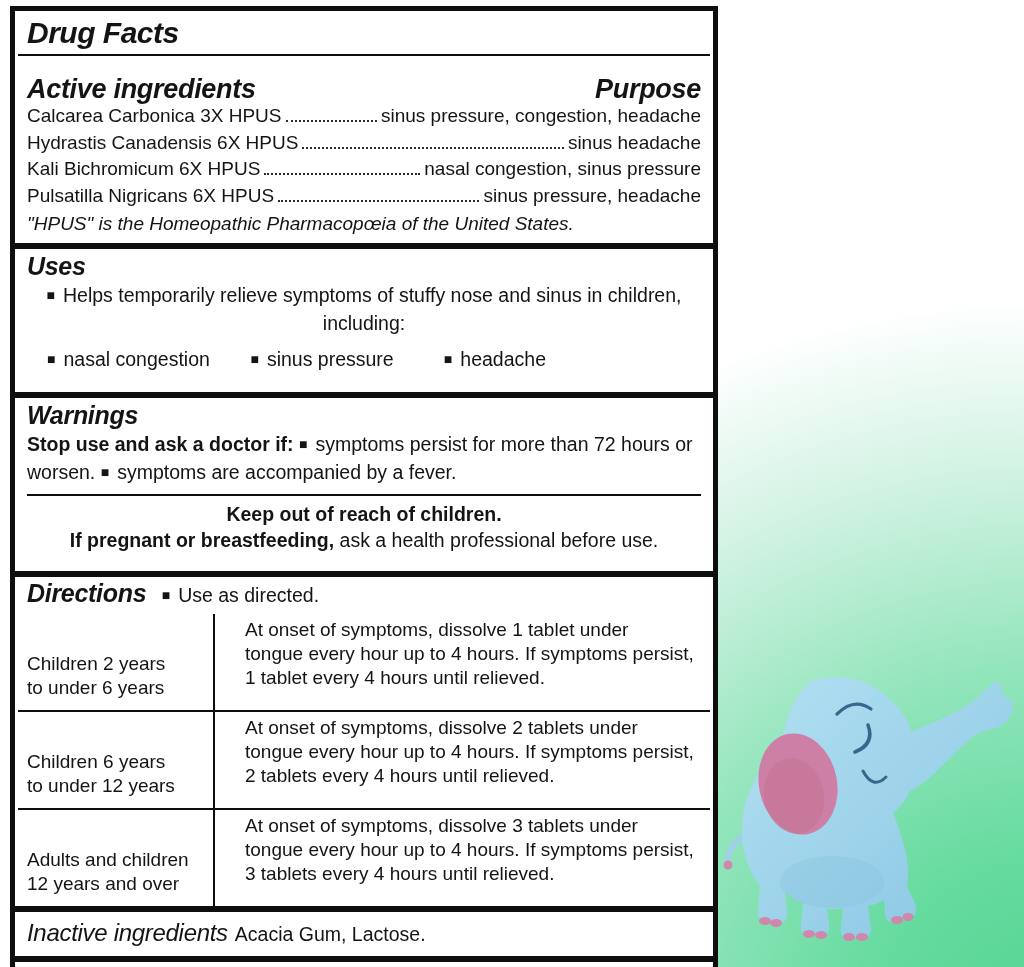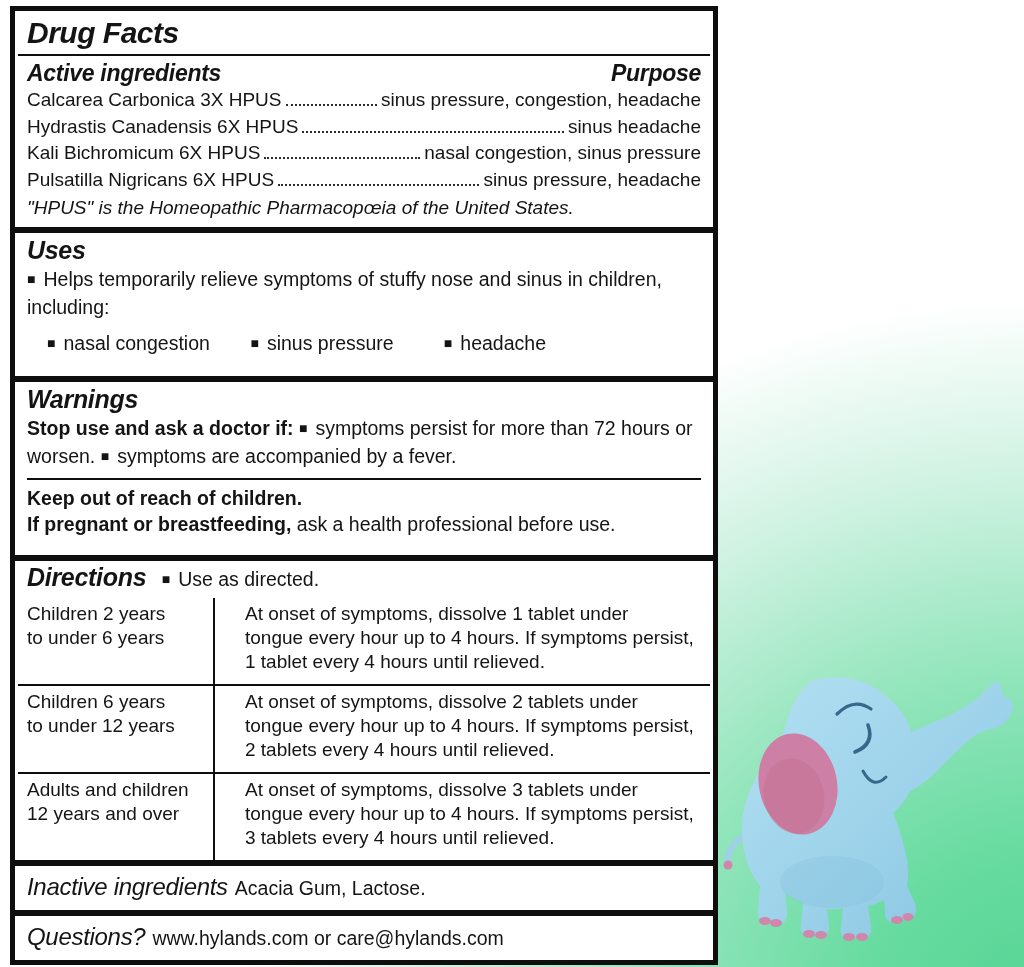--- a/index.html
+++ b/index.html
@@ -16,45 +16,45 @@
     background:#fff;border:5px solid #0e0e0e;
   }
   .divider{height:6px;background:#0e0e0e;}
   .rule{height:2px;background:#0e0e0e;margin:0 3px;}
   .h1{
     font-size:30px;font-weight:bold;font-style:italic;letter-spacing:-0.5px;
     padding:7px 12px 6px;line-height:30px;
   }
   .ai-head{
     display:flex;justify-content:space-between;align-items:baseline;
-    font-size:23px;font-weight:bold;font-style:italic;letter-spacing:-0.3px;
-    padding:4px 12px 1px;line-height:26px;
+    font-size:27px;font-weight:bold;font-style:italic;letter-spacing:-0.3px;
+    padding:20px 12px 1px;line-height:26px;
   }
   .ing-row{display:flex;align-items:baseline;font-size:19px;line-height:26.5px;padding:0 12px;}
   .ing-name,.ing-purpose{white-space:nowrap;text-align:right;}
   .leader{flex:1;border-bottom:2.5px dotted #2b2b2b;margin:0 4px 6px;min-width:14px;}
   .note{font-style:italic;font-size:19px;line-height:26px;padding:2px 12px 6px;}
   .sec{padding:3px 12px 18px;}
   .h2{font-size:25px;font-weight:bold;font-style:italic;letter-spacing:-0.3px;line-height:29px;margin:0 0 1px;}
-  .body-txt{font-size:19.5px;line-height:26px;}
+  .body-txt{font-size:19.5px;line-height:26px;text-align:center;}
   .sq{display:inline-block;}
   .sq::before{content:"■";font-size:14px;margin-right:8px;position:relative;top:-2px;}
   .uses-sub{margin-left:20px;font-size:19.5px;line-height:26px;}
   .ub1{display:inline-block;width:198px;margin-top:10px;}
   .ub2{display:inline-block;width:188px;}
   .ub3{display:inline-block;}
   .wpara{font-size:19.5px;line-height:26px;max-width:678px;}
   .wrule{height:2px;background:#0e0e0e;margin:7px 0 5px;}
   b{font-weight:bold;}
   .dir-head{font-size:19.5px;line-height:30px;padding:2px 12px 2px;}
   .dir-head .h2{display:inline;margin-right:10px;}
   .dir-table{position:relative;}
   .vline{position:absolute;left:198px;top:0;bottom:0;width:2px;background:#0e0e0e;}
   .drow{display:grid;grid-template-columns:198px 1fr;padding:3px 0 10px;}
-  .dage{padding:1px 8px 0 12px;font-size:19px;line-height:24px;}
+  .dage{padding:1px 8px 0 12px;font-size:19px;line-height:24px;margin-top:34px;}
   .dtext{padding:1px 8px 0 32px;font-size:19px;line-height:24px;}
   .rsep{height:2px;background:#0e0e0e;margin:0 3px;}
   .inline-sec{padding:7px 12px 8px;font-size:19.5px;line-height:27px;}
   .h2i{font-size:24px;font-weight:normal;font-style:italic;letter-spacing:-0.3px;margin-right:7px;}
   .elephant{position:absolute;left:714px;top:672px;width:306px;height:290px;}
 </style>
 </head>
 <body>
 
 <div class="panel">

